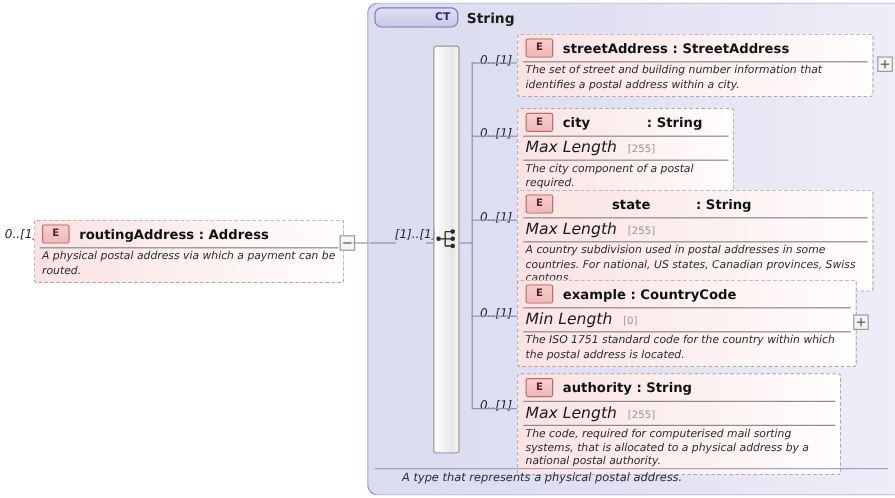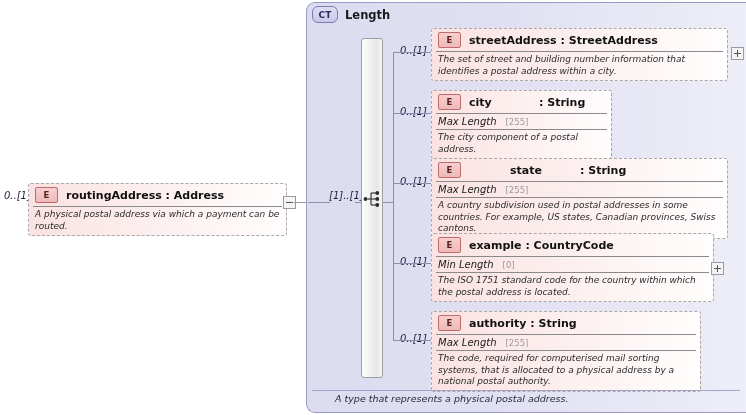--- a/index.html
+++ b/index.html
@@ -39,21 +39,21 @@
   }
   .ct-badge {
     width: 24px; height: 15px;
     border: 1px solid #7b7bb0;
     border-radius: 6px;
     background: linear-gradient(to bottom, #dedef4, #c9c9e8);
     color: #2b2b5e;
     font-size: 9px;
     font-weight: bold;
     letter-spacing: .2px;
-    display: flex; align-items: center; justify-content: center;
+    display: flex; align-items: center; justify-content: center; padding-left: 44px;
   }
   .ct-title {
     font-size: 11.5px;
     font-weight: bold;
     color: #1b1b1b;
     white-space: nowrap;
   }
 
   
   .ct-footer-rule {
@@ -136,21 +136,21 @@
     height: 1px;
     background: #8a8a8a;
     margin: 0 4px;
   }
   .facet-row {
     display: flex; align-items: baseline;
     gap: 9px;
     padding: 2px 6px 2px 6px;
   }
   .facet-name {
-    font-size: 10px;
+    font-size: 13px;
     font-style: italic;
     color: #1a1a1a;
     white-space: nowrap;
   }
   .facet-val {
     font-size: 8.5px;
     color: #9a9a9a;
     white-space: nowrap;
   }
   .elem-doc {
@@ -205,21 +205,21 @@
       <span class="bar-h"></span>
     </div>
   </div>
 
   <div class="abs line-h-grey" style="left:294px; top:202px; width:14px;"></div>
 
   <div class="abs ct-container"></div>
 
   <div class="abs ct-header">
     <span class="ct-badge">CT</span>
-    <span class="ct-title">Length</span>
+    <span class="ct-title">String</span>
   </div>
 
   <div class="abs card" style="left:329px; top:190px;">[1]..[1]</div>
 
   <div class="abs line-h" style="left:308px; top:202px; width:22px;"></div>
   <div class="abs line-h" style="left:355px; top:202px; width:7px;"></div>
 
   <div class="abs seq-bar"></div>
   <svg class="abs seq-glyph" viewBox="0 0 20 18">
     <circle cx="2.5" cy="9" r="1.9" fill="#2a2a2a"></circle>
@@ -262,39 +262,39 @@
       <span class="e-badge">E</span>
       <span class="elem-name" style="min-width:62px;">city</span>
       <span class="elem-type">: String</span>
     </div>
     <div class="elem-rule"></div>
     <div class="facet-row">
       <span class="facet-name">Max Length</span>
       <span class="facet-val">[255]</span>
     </div>
     <div class="elem-rule"></div>
-    <div class="elem-doc">The city component of a postal address.</div>
+    <div class="elem-doc">The city component of a postal required.</div>
   </div>
 
   <div class="abs card" style="left:400px; top:176px;">0..[1]</div>
   <div class="abs line-h" style="left:393px; top:183px; width:39px;"></div>
 
   <div class="abs elembox" style="left:431px; top:158px; width:297px;">
     <div class="elem-title-row">
       <span class="e-badge">E</span>
       <span class="elem-name" style="min-width:62px;margin-left:41px;">state</span>
       <span class="elem-type">: String</span>
     </div>
     <div class="elem-rule"></div>
     <div class="facet-row">
       <span class="facet-name">Max Length</span>
       <span class="facet-val">[255]</span>
     </div>
     <div class="elem-rule"></div>
-    <div class="elem-doc">A country subdivision used in postal addresses in some countries. For example, US states, Canadian provinces, Swiss cantons.</div>
+    <div class="elem-doc">A country subdivision used in postal addresses in some countries. For national, US states, Canadian provinces, Swiss cantons.</div>
   </div>
 
   <div class="abs card" style="left:400px; top:256px;">0..[1]</div>
   <div class="abs line-h" style="left:393px; top:263px; width:39px;"></div>
 
   <div class="abs elembox" style="left:431px; top:233px; width:283px;">
     <div class="elem-title-row">
       <span class="e-badge">E</span>
       <span class="elem-name">example : CountryCode</span>
     </div>

